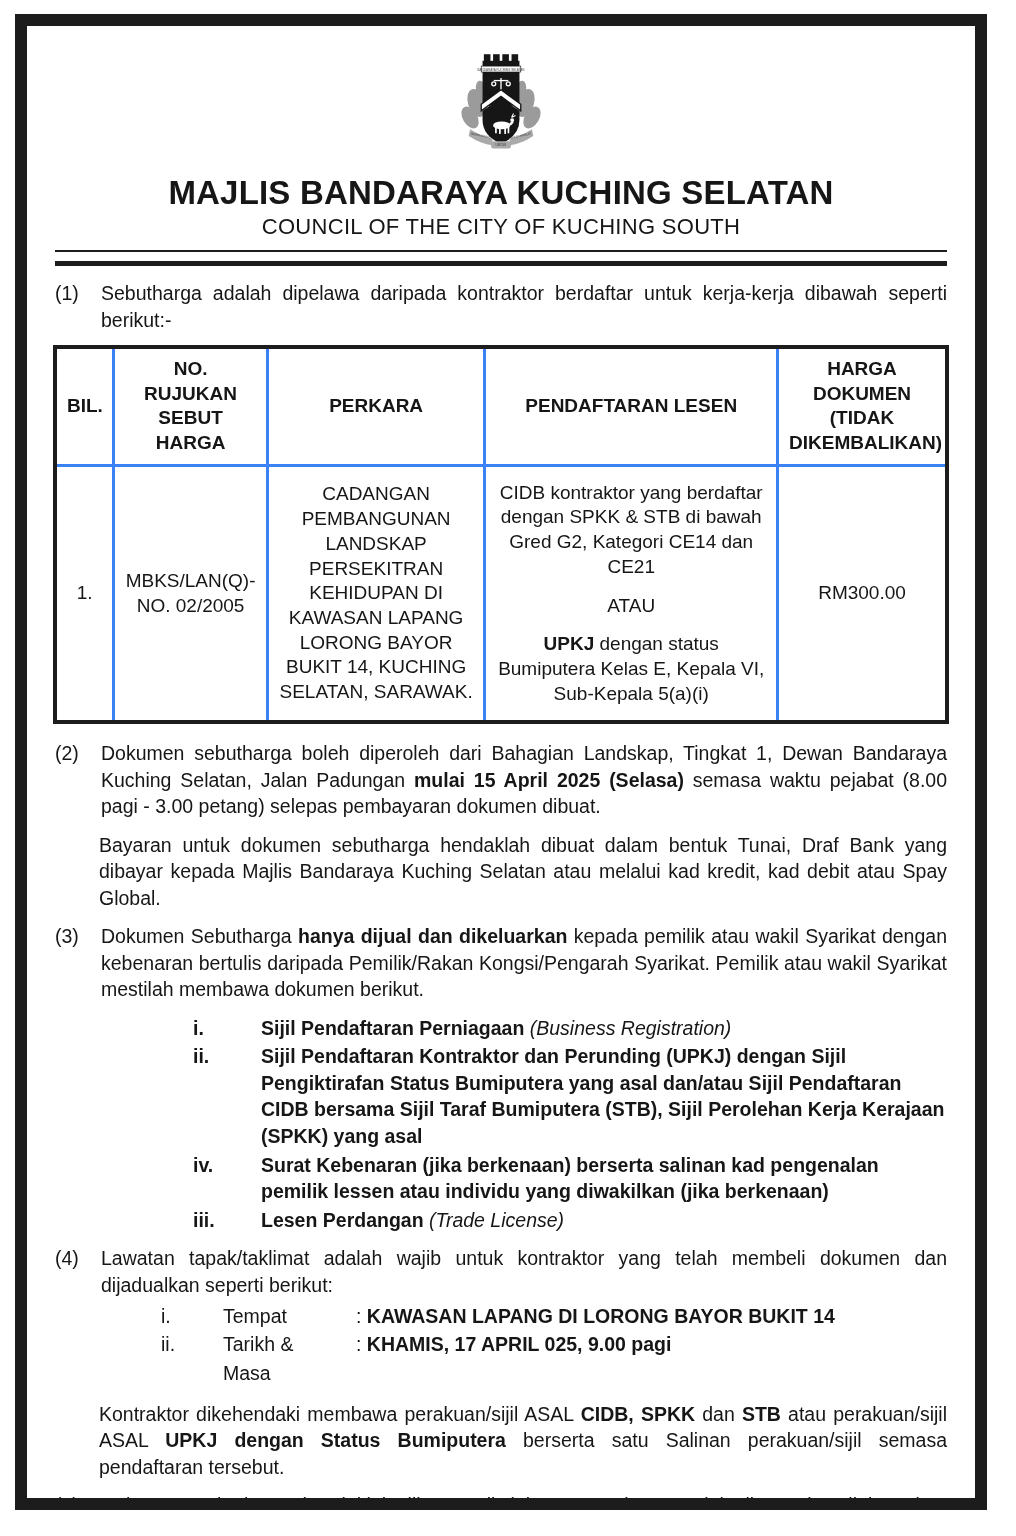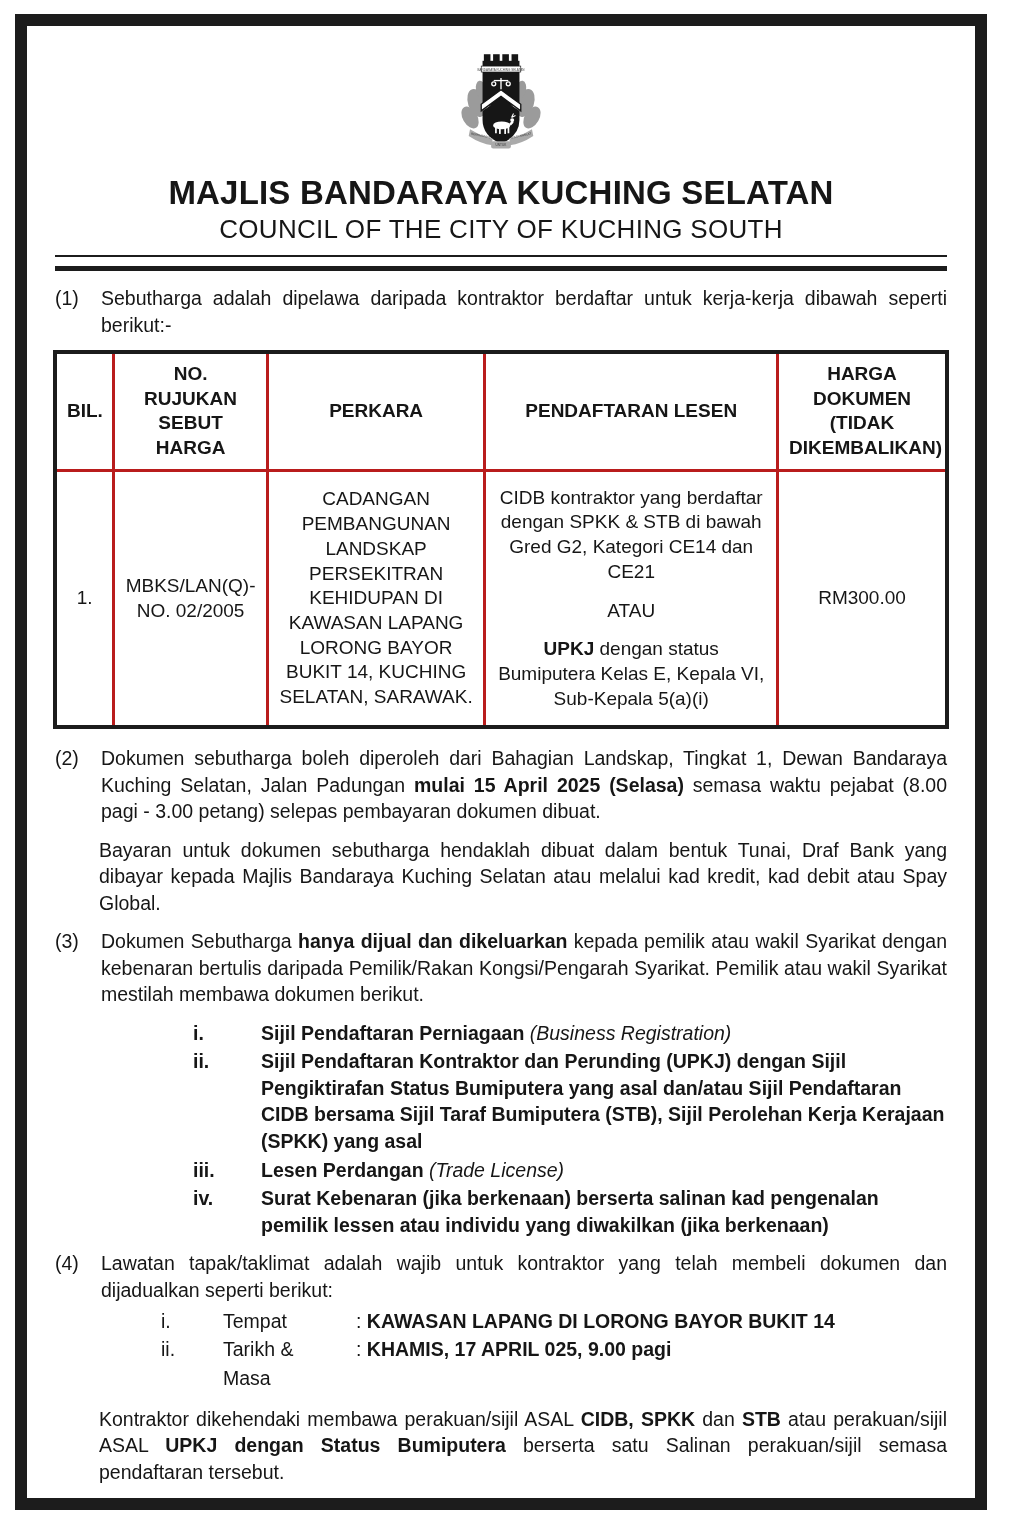--- a/index.html
+++ b/index.html
@@ -2,32 +2,32 @@
 <html><head>
 <meta charset="utf-8">
 <style>
   html,body{margin:0;padding:0;background:#f4f4f4;}
   body{width:1016px;height:1536px;position:relative;font-family:"Liberation Sans",sans-serif;color:#161616;}
   .sheet{position:absolute;left:0;top:0;width:1016px;height:1536px;background:#fff;}
   .frame{position:absolute;left:15px;top:14px;width:972px;height:1496px;border:12px solid #1c1c1c;box-sizing:border-box;background:#fff;padding:10px 26px 8px 26px;overflow:hidden;}
   
   .crest-wrap{text-align:center;margin-top:6px;}
   .page-title{text-align:center;font-weight:bold;font-size:33px;letter-spacing:.2px;margin:10px 0 2px 0;}
-  .page-subtitle{text-align:center;font-weight:normal;font-size:26px;letter-spacing:.3px;margin:2px 0 10px 0;}
+  .page-subtitle{text-align:center;font-weight:normal;font-size:22px;letter-spacing:.3px;margin:2px 0 10px 0;}
   .dbl-rule{height:9px;border-top:2px solid #1c1c1c;border-bottom:5px solid #1c1c1c;margin:0 2px 14px 2px;}
   
   .para{display:flex;margin:0 2px 12px 2px;font-size:19.5px;line-height:1.36;}
   .para .num{width:46px;flex-shrink:0;}
   .para .ptext{flex:1;text-align:justify;}
   .cont{margin-left:46px;}
   b.sb{font-weight:bold;}
   .bi{font-weight:normal;font-style:italic;}
   
   table.quote{border-collapse:collapse;width:100%;margin:4px 0 16px 0;table-layout:fixed;}
-  table.quote th,table.quote td{border:3px solid #b91c1c;text-align:center;vertical-align:middle;padding:8px 10px;font-size:19px;line-height:1.3;}
+  table.quote th,table.quote td{border:3px solid #3b82f6;text-align:center;vertical-align:middle;padding:8px 10px;font-size:19px;line-height:1.3;}
   table.quote{border:4px solid #1c1c1c;}
   table.quote th{font-weight:bold;height:92px;}
   table.quote td{height:186px;}
   .lesen-blk{margin:6px 0;}
   .lesen-atau{margin:14px 0;}
   
   .rlist{margin:2px 0 12px 0;font-size:19.5px;line-height:1.36;}
   .ritem{display:flex;margin:0 0 2px 0;}
   .ritem .rm{width:68px;flex-shrink:0;font-weight:bold;padding-left:140px;box-sizing:content-box;}
   .ritem .rtxt{flex:1;font-weight:bold;text-align:left;padding-right:4px;}
@@ -156,26 +156,26 @@
     <div class="rlist">
       <div class="ritem">
         <div class="rm">i.</div>
         <div class="rtxt"><span>Sijil Pendaftaran Perniagaan </span><span class="bi">(Business Registration)</span></div>
       </div>
       <div class="ritem">
         <div class="rm">ii.</div>
         <div class="rtxt">Sijil Pendaftaran Kontraktor dan Perunding (UPKJ) dengan Sijil Pengiktirafan Status Bumiputera yang asal dan/atau Sijil Pendaftaran CIDB bersama Sijil Taraf Bumiputera (STB), Sijil Perolehan Kerja Kerajaan (SPKK) yang asal</div>
       </div>
       <div class="ritem">
+        <div class="rm">iv.</div>
+        <div class="rtxt">Surat Kebenaran (jika berkenaan) berserta salinan kad pengenalan pemilik lessen atau individu yang diwakilkan (jika berkenaan)</div>
+      </div>
+      <div class="ritem">
         <div class="rm">iii.</div>
         <div class="rtxt"><span>Lesen Perdangan </span><span class="bi">(Trade License)</span></div>
-      </div>
-      <div class="ritem">
-        <div class="rm">iv.</div>
-        <div class="rtxt">Surat Kebenaran (jika berkenaan) berserta salinan kad pengenalan pemilik lessen atau individu yang diwakilkan (jika berkenaan)</div>
       </div>
     </div>
 
     <div class="para" style="margin-bottom:4px;">
       <div class="num">(4)</div>
       <div class="ptext">Lawatan tapak/taklimat adalah wajib untuk kontraktor yang telah membeli dokumen dan dijadualkan seperti berikut:</div>
     </div>
     <div class="vlist">
       <div class="vitem">
         <div class="rm">i.</div>

